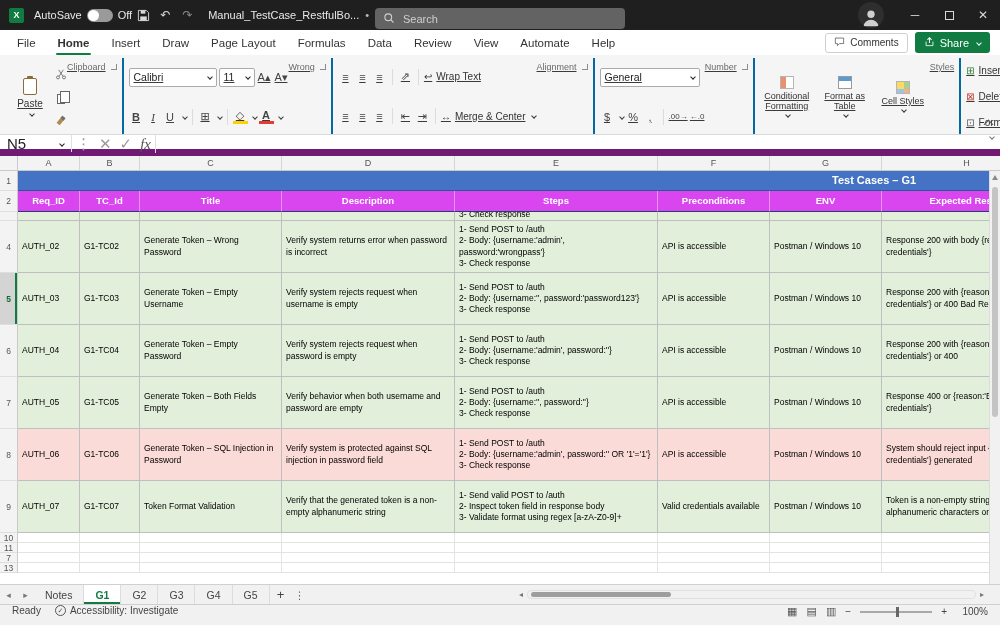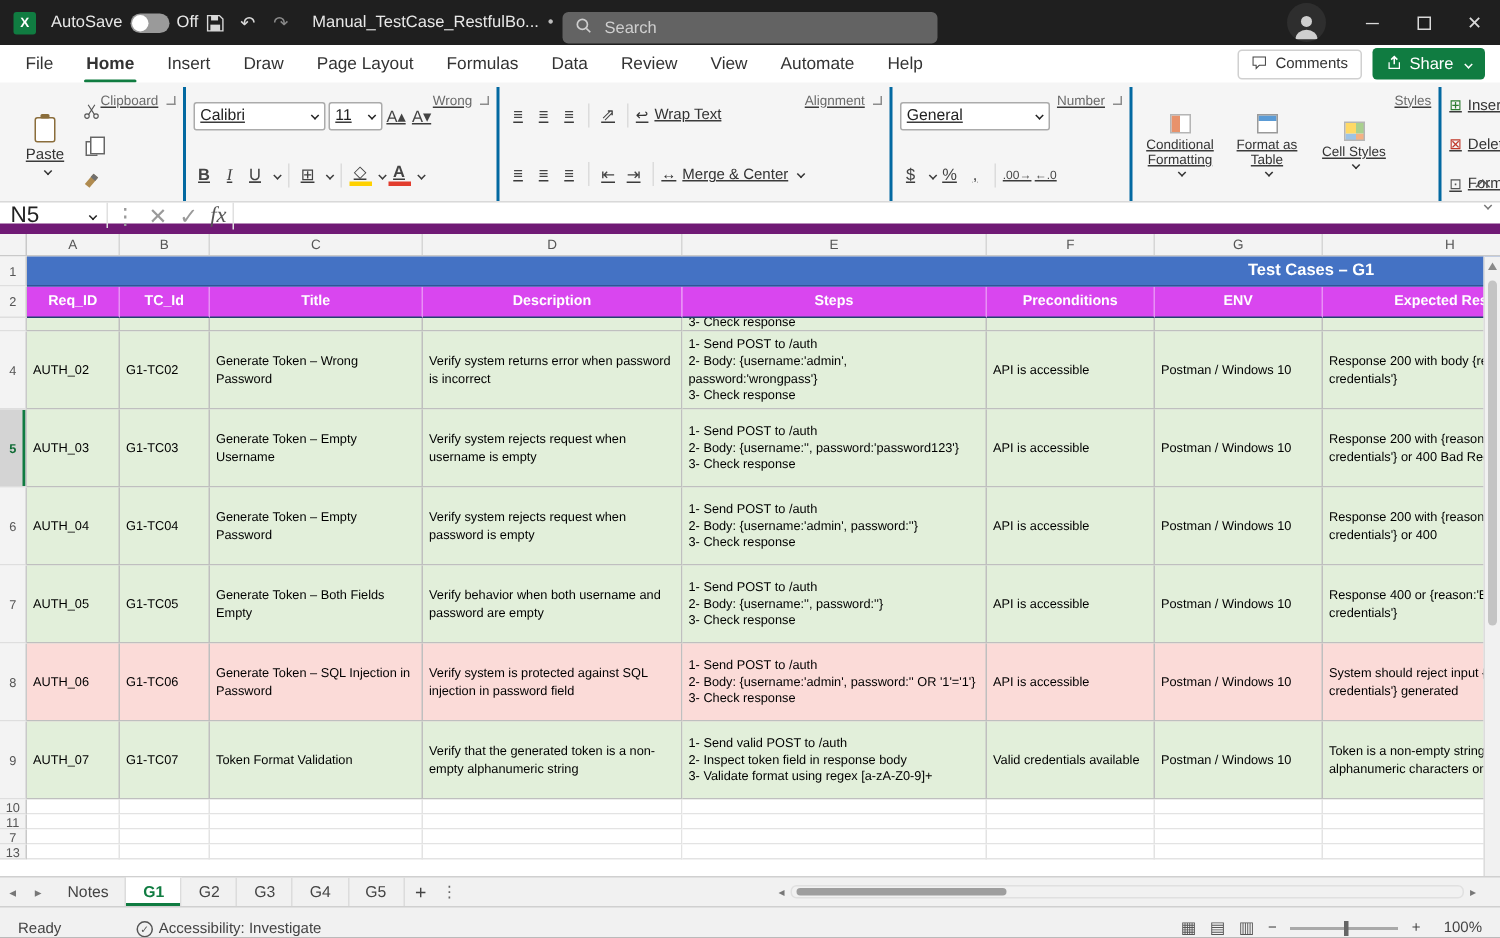--- a/index.html
+++ b/index.html
@@ -111,23 +111,23 @@
   .stab.active { background:#fff; color:#107c41; font-weight:bold; }
   .stab.active::after { content:''; position:absolute; left:0; right:0; bottom:0; height:2px; background:#107c41; }
   .addsheet { width:22px; display:flex; align-items:center; justify-content:center; color:#444; font-size:13px; }
   .sb-dots { width:16px; display:flex; align-items:center; justify-content:center; color:#666; }
   .hscroll { position:absolute; left:515px; right:12px; top:3px; bottom:3px; background:#f1f1f1; display:flex; align-items:center; }
   .hs-arrow { width:12px; color:#777; font-size:8px; display:flex; align-items:center; justify-content:center; flex:none; }
   .hs-track { flex:1; height:9px; position:relative; background:#f1f1f1; border:1px solid #e0e0e0; border-radius:4px; }
   .hs-thumb { position:absolute; left:3px; top:1px; height:5px; width:140px; background:#9e9e9e; border-radius:3px; }
 
   
-  .statusbar { height:21px; flex:none; background:#f1f1f1; border-top:1px solid #d0d0d0; display:flex; align-items:flex-end; font-size:10px; color:#444; }
+  .statusbar { height:21px; flex:none; background:#f1f1f1; border-top:1px solid #d0d0d0; display:flex; align-items:flex-start; font-size:10px; color:#444; }
   .sb-left { display:flex; align-items:center; gap:14px; padding-left:12px; }
-  .acc { display:flex; align-items:center; gap:4px;margin-left:36px; }
+  .acc { display:flex; align-items:center; gap:4px; }
   .acc-ic { width:11px; height:11px; border:1px solid #555; border-radius:50%; display:flex; align-items:center; justify-content:center; font-size:7px; color:#555; }
   .sb-right { margin-left:auto; display:flex; align-items:center; gap:9px; padding-right:12px; }
   .viewic { font-size:11px; color:#555; }
   .zoomtrack { width:72px; height:2px; background:#a9a9a9; position:relative; }
   .zoomthumb { position:absolute; left:50%; top:-4px; width:3px; height:10px; background:#666; }
   .zoompct { width:32px; text-align:right; }
 </style>
 </head>
 <body>
 

